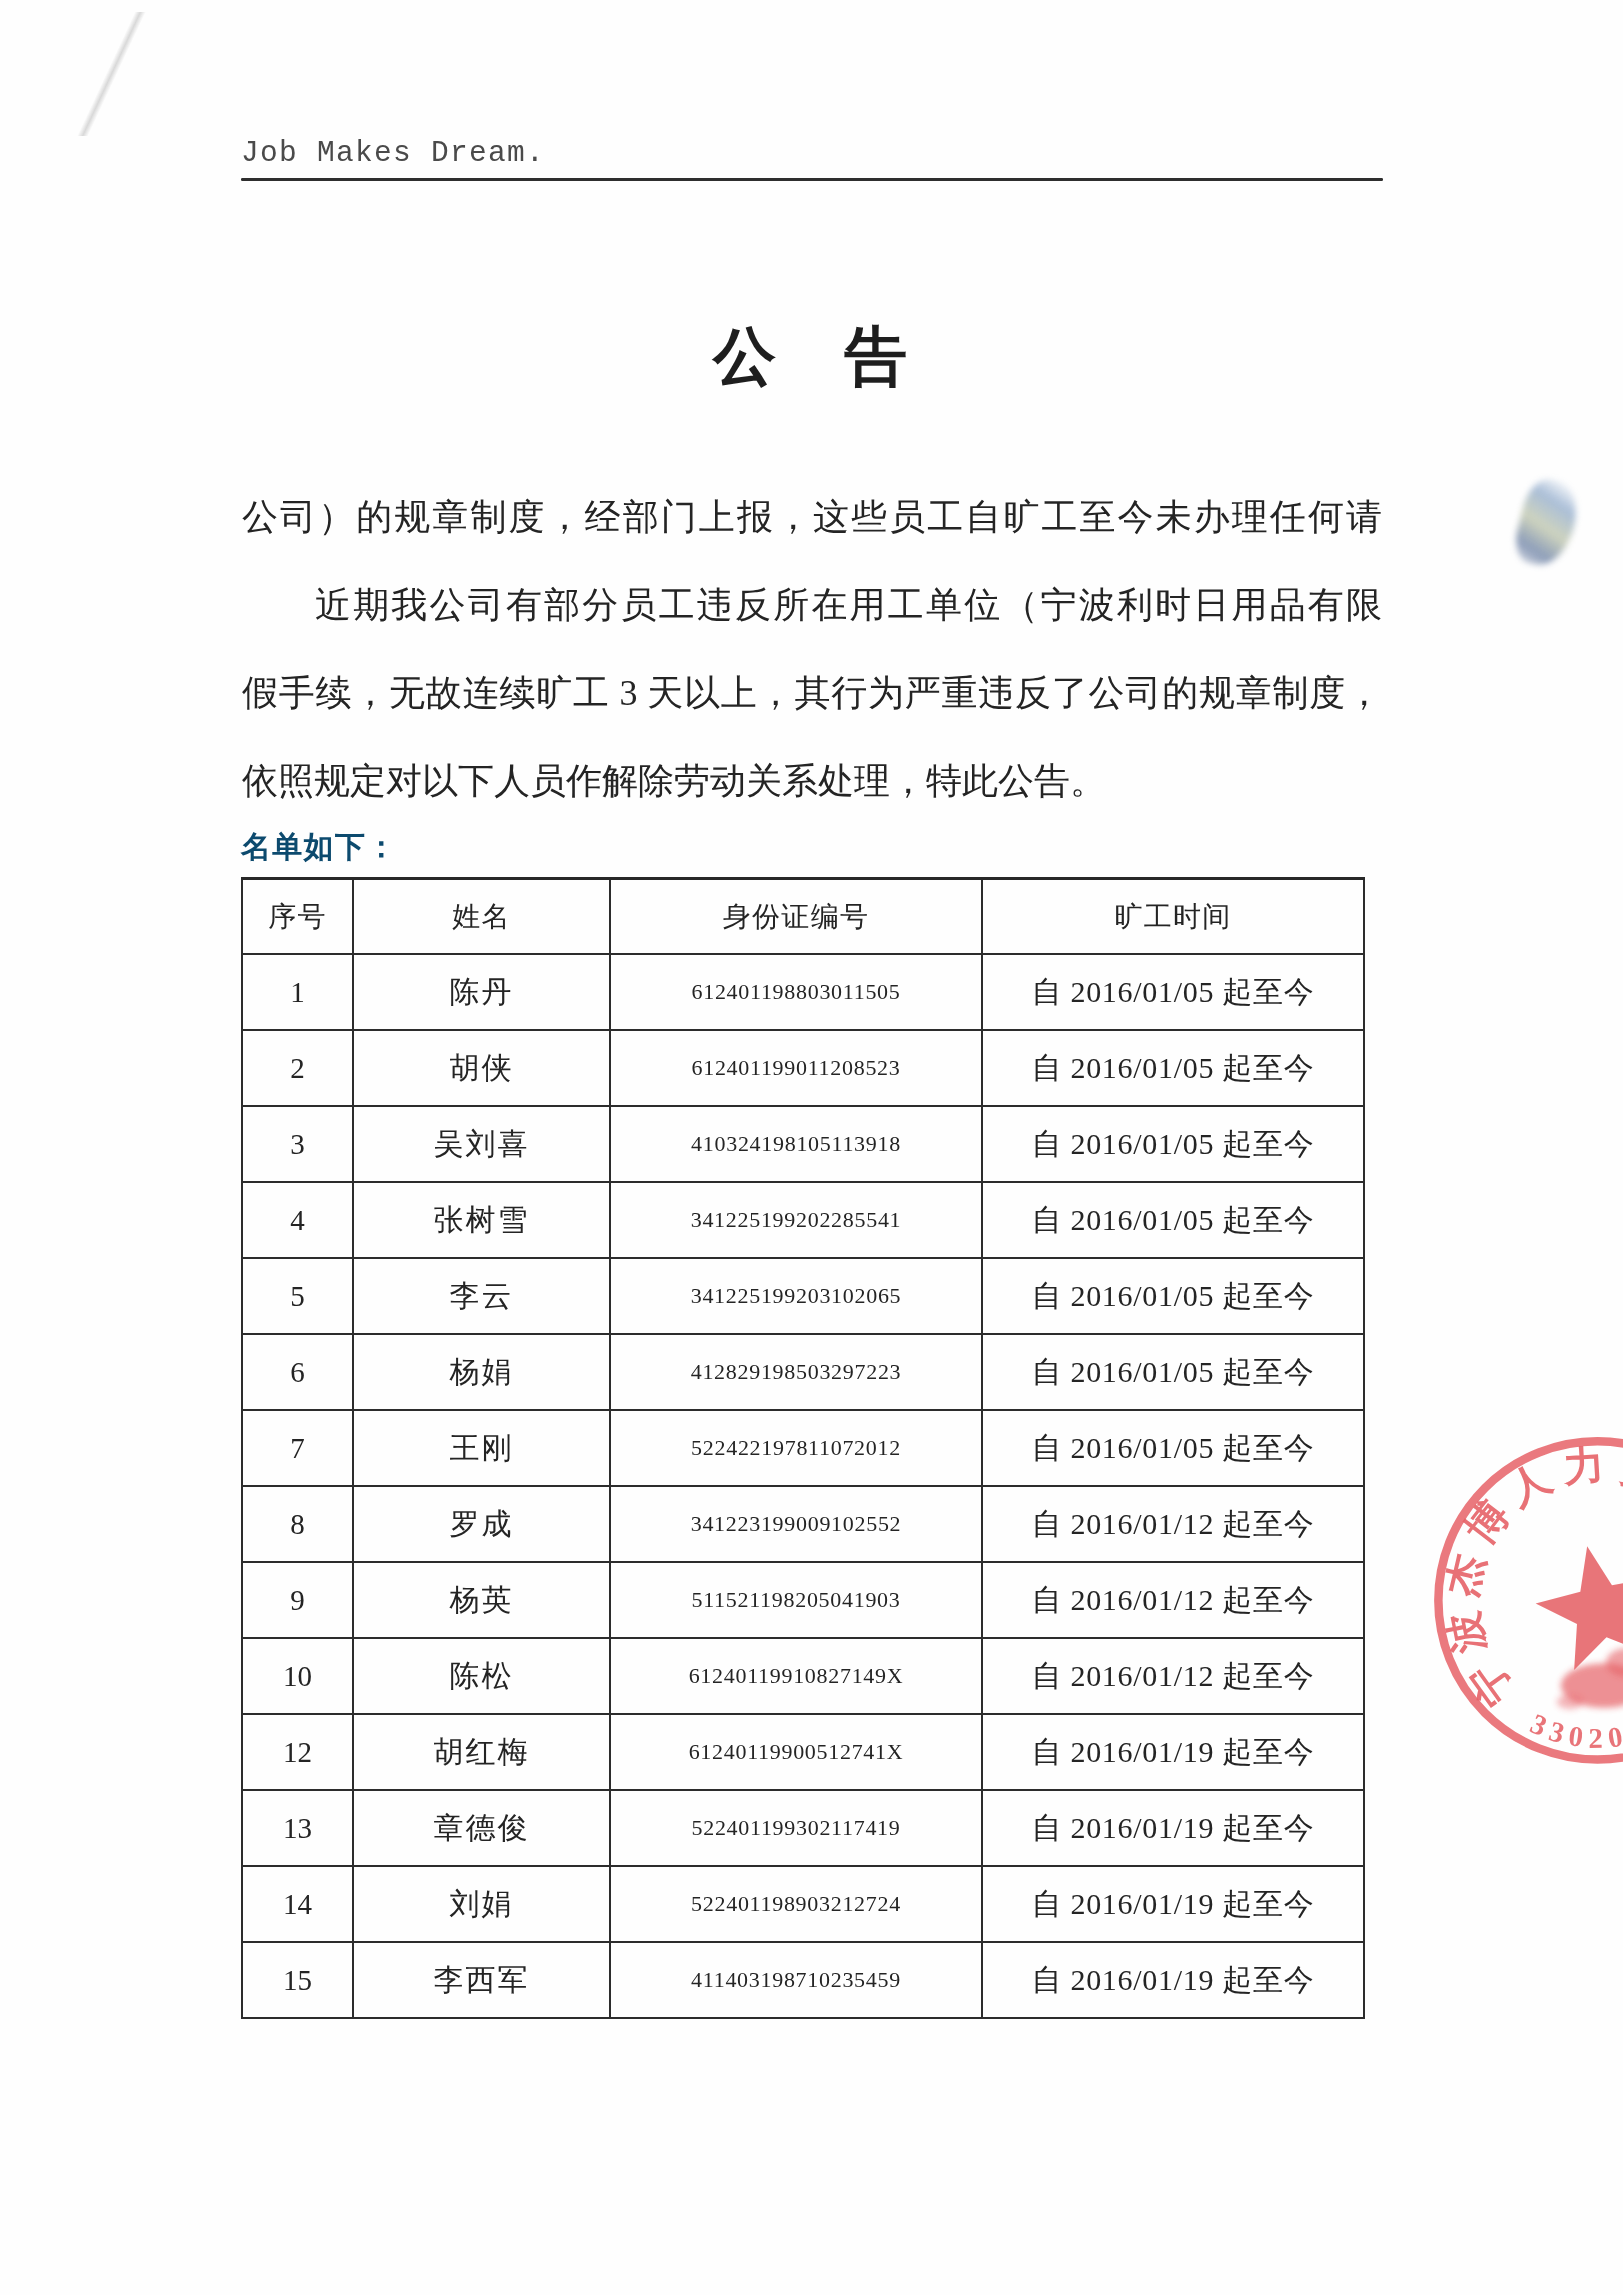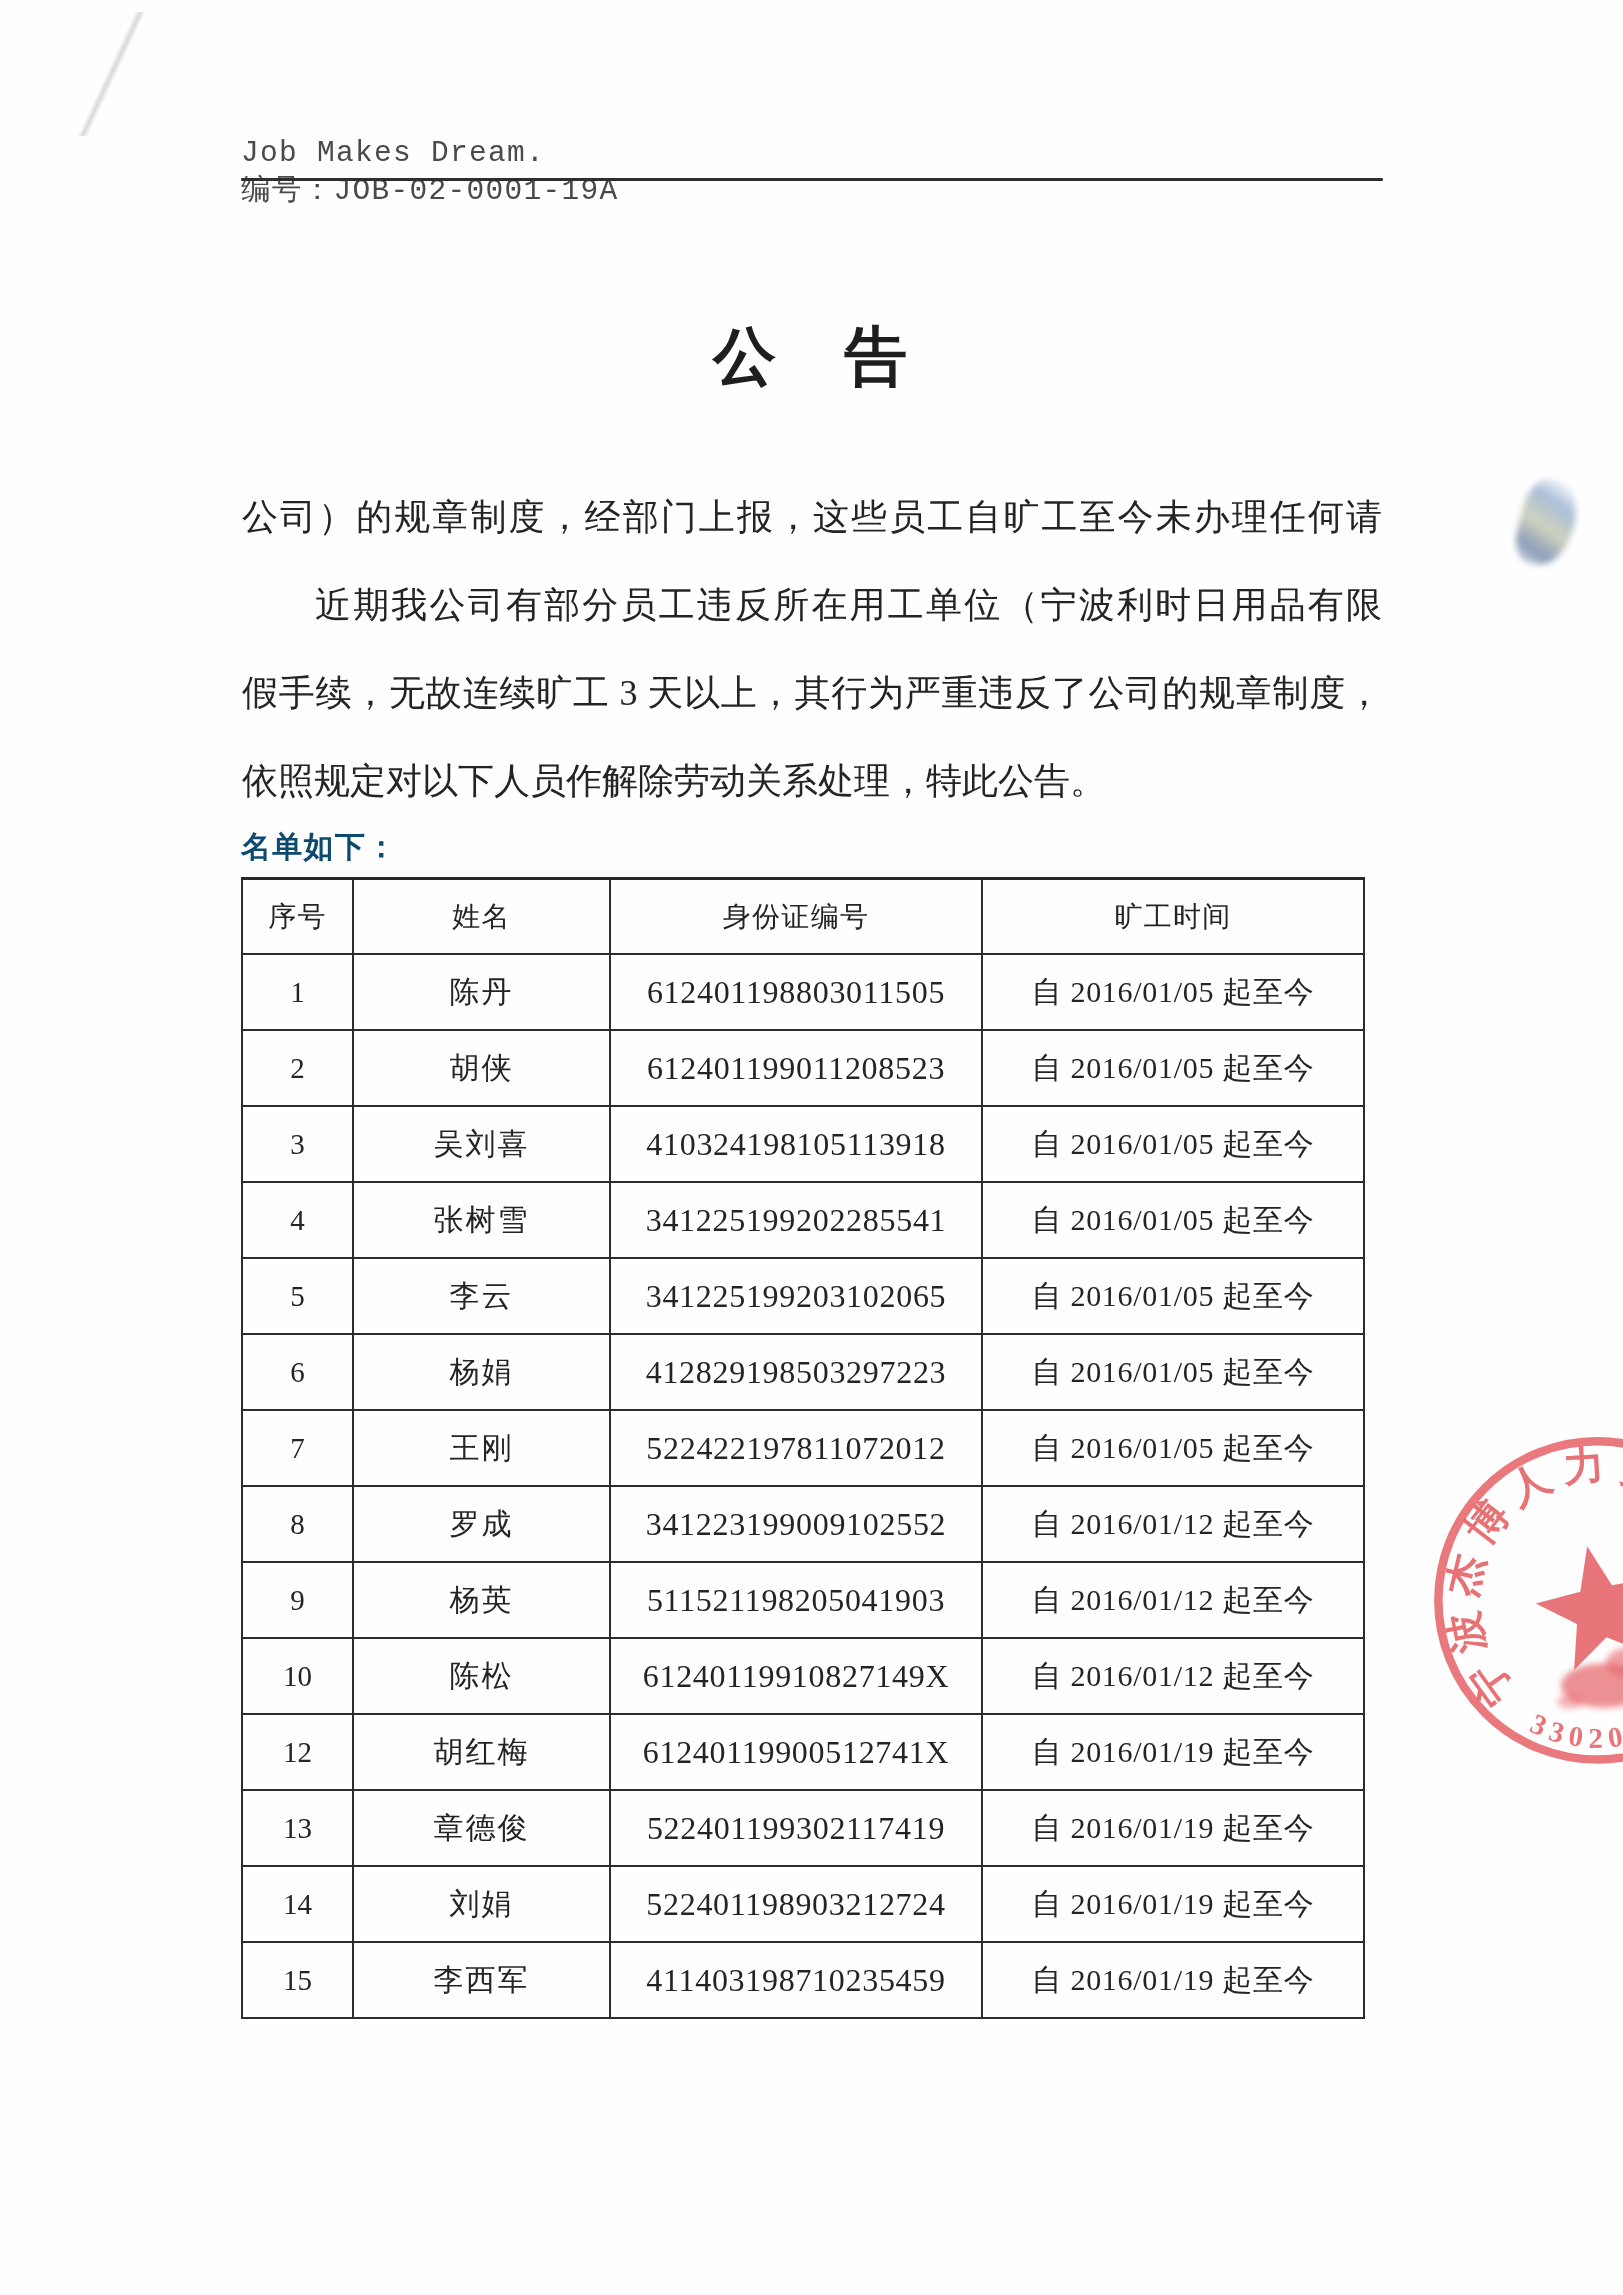--- a/index.html
+++ b/index.html
@@ -52,21 +52,21 @@
   }
   table.roster th,table.roster td{
     border:2px solid #2c2c2c;text-align:center;vertical-align:middle;
     padding:0;font-weight:normal;
   }
   table.roster{border:2.6px solid #282828;border-top-width:3.9px;}
   table.roster th{height:73px;font-size:28px;letter-spacing:1.3px;}
   table.roster td{height:74px;}
   td.c-seq{font-size:29px;}
   td.c-name{letter-spacing:2px;}
-  td.c-id{font-size:32px;letter-spacing:0.7px;}
+  td.c-id{font-size:22px;letter-spacing:0.7px;}
   td.c-date{font-size:30px;letter-spacing:0.7px;}
   
   .stamp{position:absolute;left:1401px;top:1404px;width:393px;height:406px;opacity:.92;}
   .stamp text{font-family:"Liberation Serif","DejaVu Serif",serif;font-weight:bold;}
   
   .artifact-blue{
     position:absolute;left:1520px;top:480px;width:54px;height:86px;
     border-radius:45% 55% 62% 40%;
     background:linear-gradient(200deg,rgba(70,110,160,0) 4%,rgba(88,128,178,.5) 28%,rgba(128,142,88,.38) 55%,rgba(48,78,128,.55) 80%,rgba(40,60,110,.18));
     filter:blur(3.3px);transform:rotate(14deg);
@@ -79,21 +79,20 @@
 </style>
 </head>
 <body>
 
 <div class="page">
 
   <div class="artifact-scratch"></div>
 
   <div class="header">
     <span>Job Makes Dream.</span>
-    <span>编号：JOB-02-0001-19A</span>
   </div>
   <div class="header-rule"></div>
 
   <div class="title">公　告</div>
 
   <div class="artifact-blue"></div>
 
   <div class="body-text">
     <div class="body-line">公司）的规章制度，经部门上报，这些员工自旷工至今未办理任何请</div>
     <div class="body-line first">近期我公司有部分员工违反所在用工单位（宁波利时日用品有限</div>

